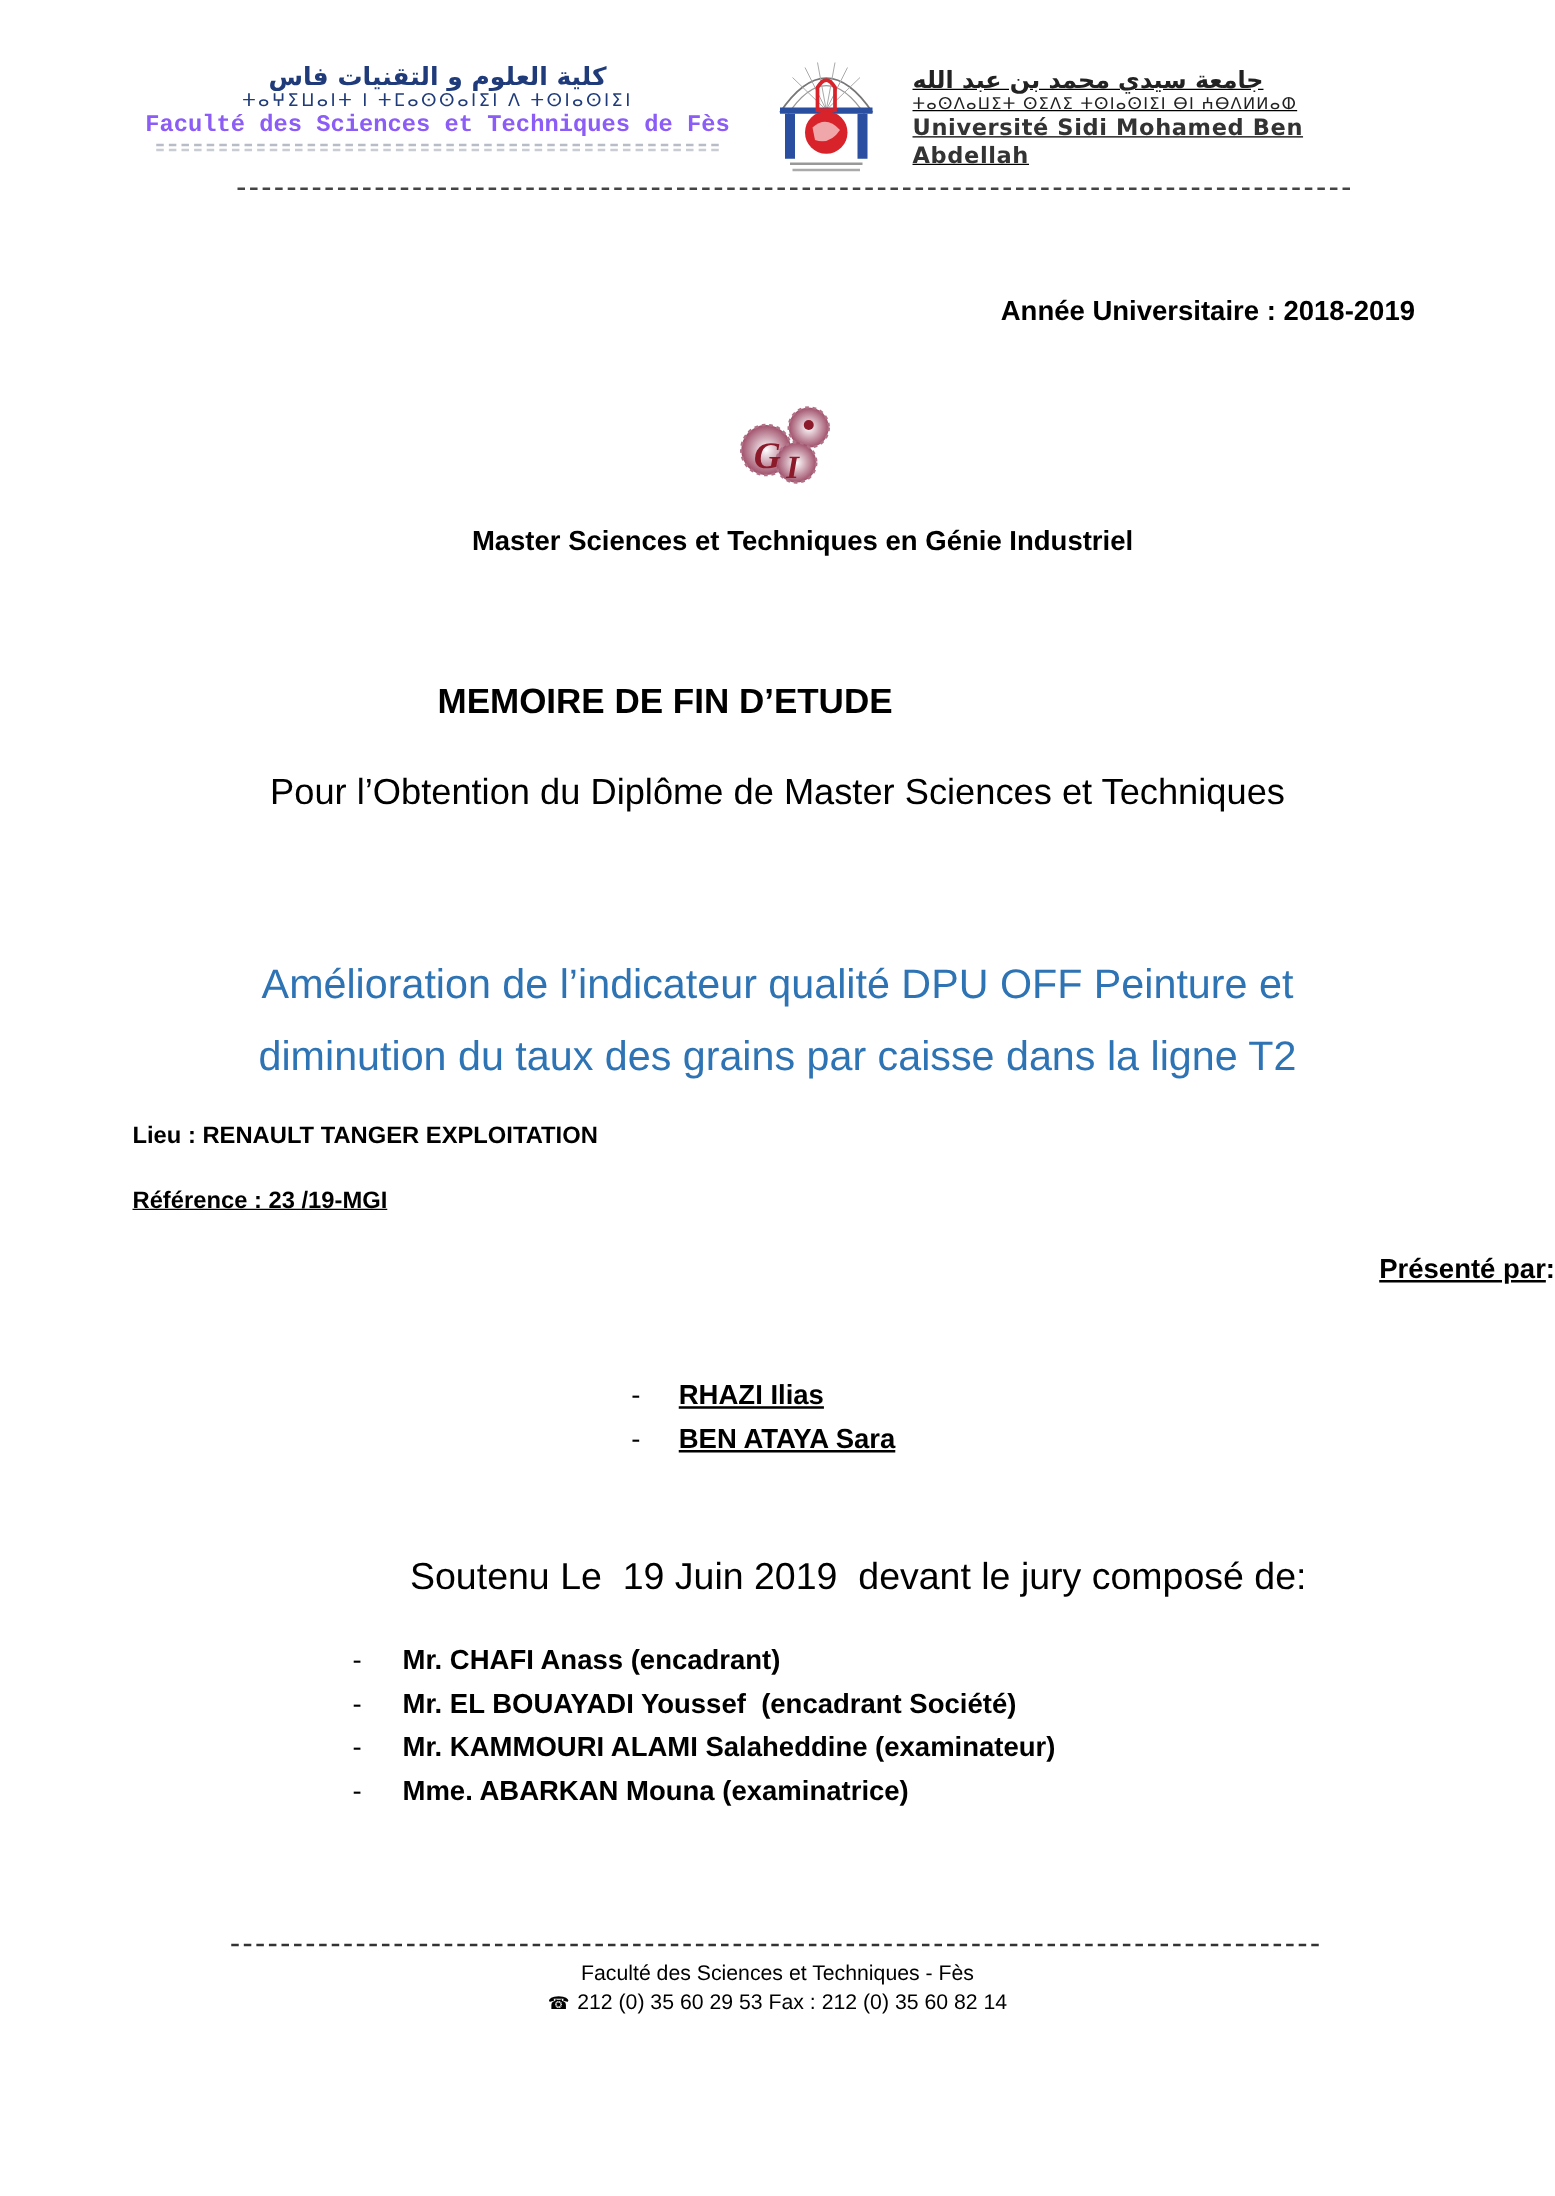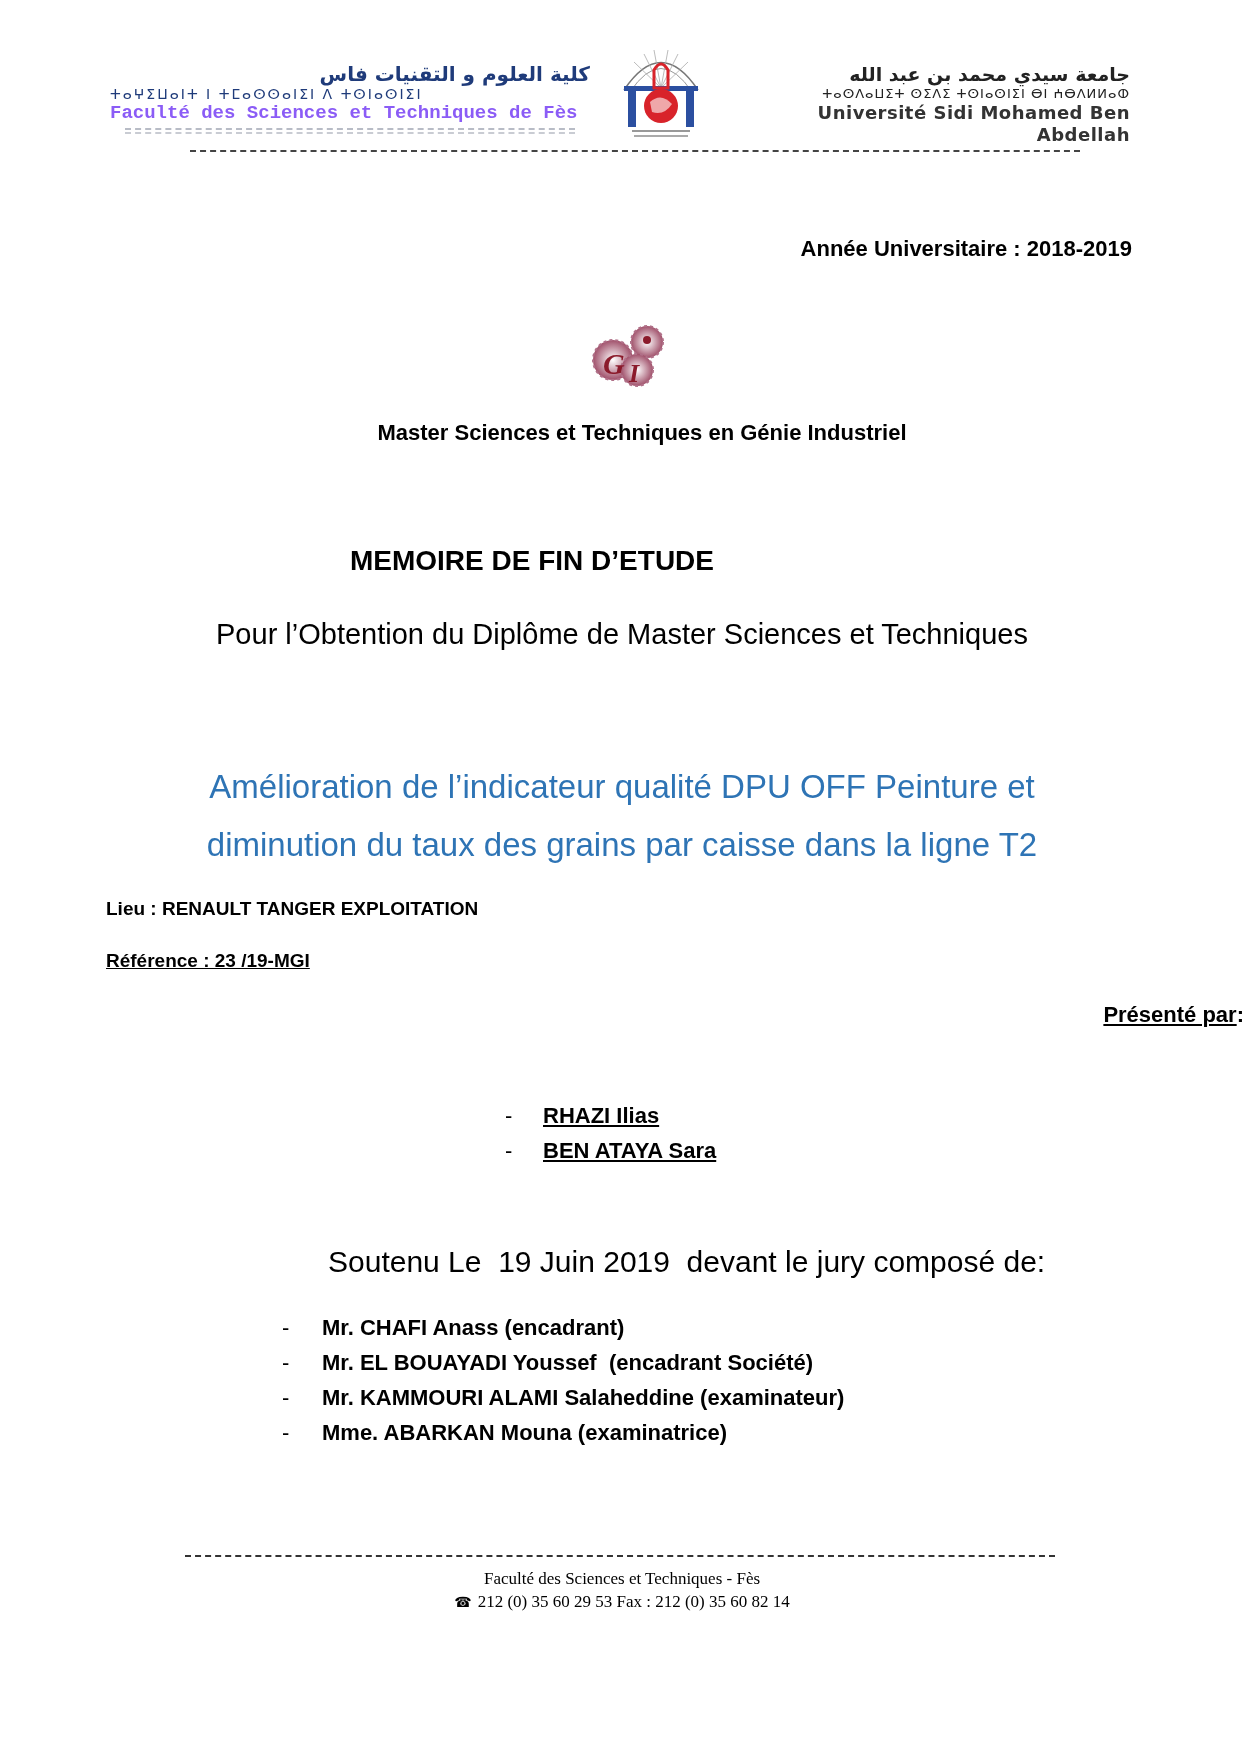--- a/index.html
+++ b/index.html
@@ -1,27 +1,27 @@
 <!DOCTYPE html>
 <html><head>
 <meta charset="utf-8">
 <style>
   * { margin: 0; padding: 0; box-sizing: border-box; }
   html, body { width: 1244px; height: 1757px; background: #ffffff; }
   body { position: relative; font-family: "Liberation Sans", "DejaVu Sans", sans-serif; color: #000; overflow: hidden; }
   .abs { position: absolute; }
 
   
-  .hdr-left { left: 110px; top: 62px; width: 480px; }
+  .hdr-left { left: 110px; top: 49px; width: 480px; text-align: center; }
   .hdr-left .ar { font-family: "DejaVu Sans", sans-serif; font-weight: bold; color: #1f3b7a; font-size: 20px; line-height: 24px; direction: rtl; }
   .hdr-left .tf { font-family: "DejaVu Sans", sans-serif; color: #1f3b7a; font-size: 14px; line-height: 16px; letter-spacing: 2px; }
   .hdr-left .fr { font-family: Liberation Mono, monospace; font-weight: bold; color: #8b5cf6; font-size: 19px; line-height: 22px; }
   .hdr-left .rule { margin: 4px auto 0; width: 450px; height: 6px; border-top: 2px dashed #b8bcc6; border-bottom: 2px dashed #c9ccd3; }
 
-  .hdr-right { left: 730px; top: 62px; width: 400px; text-align: right; }
+  .hdr-right { left: 730px; top: 52px; width: 400px; text-align: left; text-decoration: underline; }
   .hdr-right .ar { font-family: "DejaVu Sans", sans-serif; font-weight: bold; color: #222; font-size: 19px; line-height: 24px; direction: rtl; }
   .hdr-right .tf { font-family: "DejaVu Sans", sans-serif; color: #222; font-size: 13px; line-height: 16px; letter-spacing: 1px; }
   .hdr-right .fr { font-family: "DejaVu Sans", sans-serif; font-weight: bold; color: #333; font-size: 18px; line-height: 22px; letter-spacing: 0.5px; }
 
   .emblem { left: 614px; top: 40px; width: 94px; height: 104px; }
 
   .dash-line { left: 190px; top: 150px; width: 890px; height: 0; border-top: 2px dashed #444; }
 
   .year { right: 112px; top: 236px; font-weight: bold; font-size: 22px; }
 
@@ -45,21 +45,21 @@
   .students .dash, .jury .dash { display: inline-block; width: 38px; font-weight: normal; }
   .students .name { text-decoration: underline; }
 
   .soutenu { left: 316px; top: 1245px; font-weight: normal; font-size: 30px; white-space: pre; margin-left: 12px; }
 
   .jury { left: 282px; top: 1310px; font-weight: bold; font-size: 22px; line-height: 35px; }
   .jury .dash { width: 40px; }
   .jury .txt { white-space: pre; }
 
   .foot-line { left: 185px; top: 1555px; width: 870px; border-top: 2px dashed #333; }
-  .footer { left: 0; width: 1244px; top: 1567px; text-align: center; font-family: Liberation Serif, serif; font-size: 17px; line-height: 23px; }
+  .footer { left: 0; width: 1244px; top: 1567px; text-align: center; font-family: Liberation Sans, sans-serif; font-size: 17px; line-height: 23px; }
   .footer .icon { display: inline-block; margin-right: 6px; font-size: 14px; }
 </style>
 </head>
 <body>
 
 <div class="abs hdr-left">
   <div class="ar">كلية العلوم و التقنيات فاس</div>
   <div class="tf">ⵜⴰⵖⵉⵡⴰⵏⵜ ⵏ ⵜⵎⴰⵙⵙⴰⵏⵉⵏ ⴷ ⵜⵙⵏⴰⵙⵏⵉⵏ</div>
   <div class="fr">Faculté des Sciences et Techniques de Fès</div>
   <div class="rule"></div>

